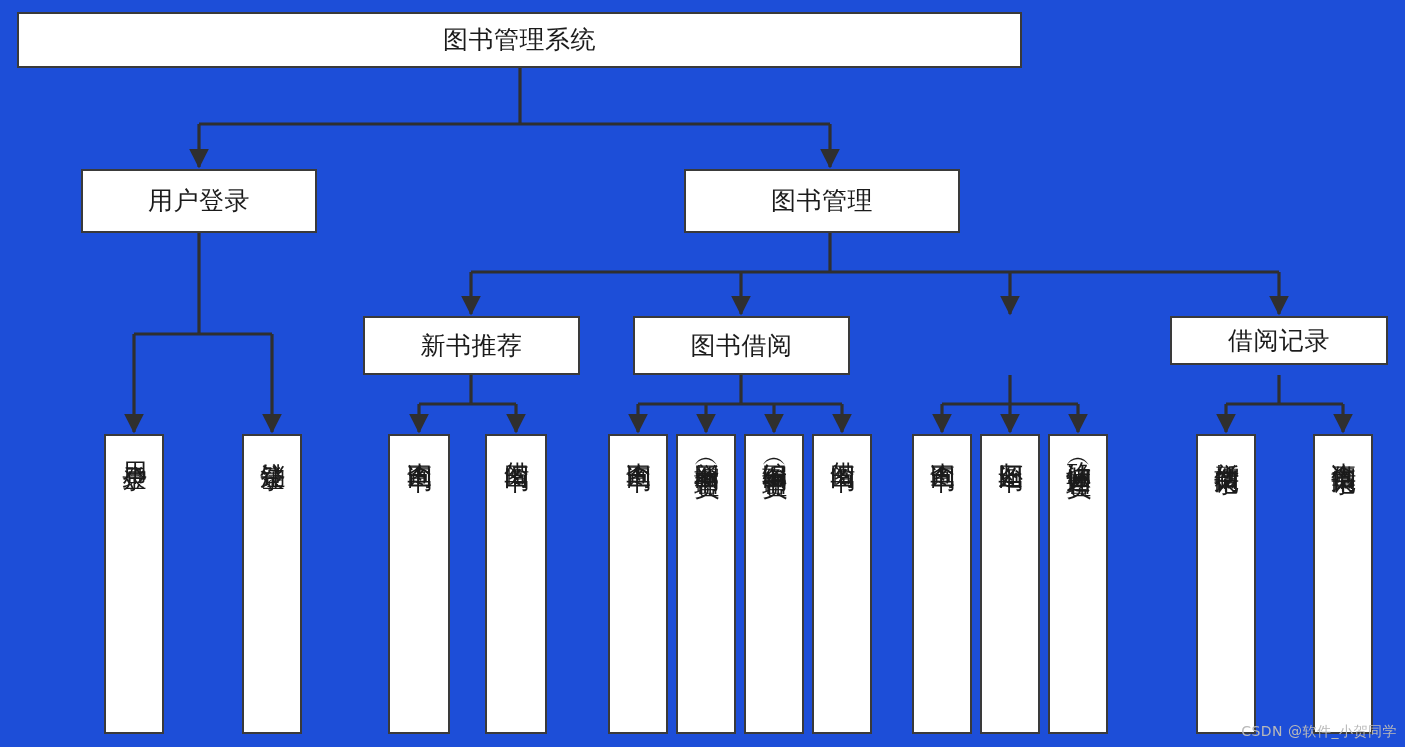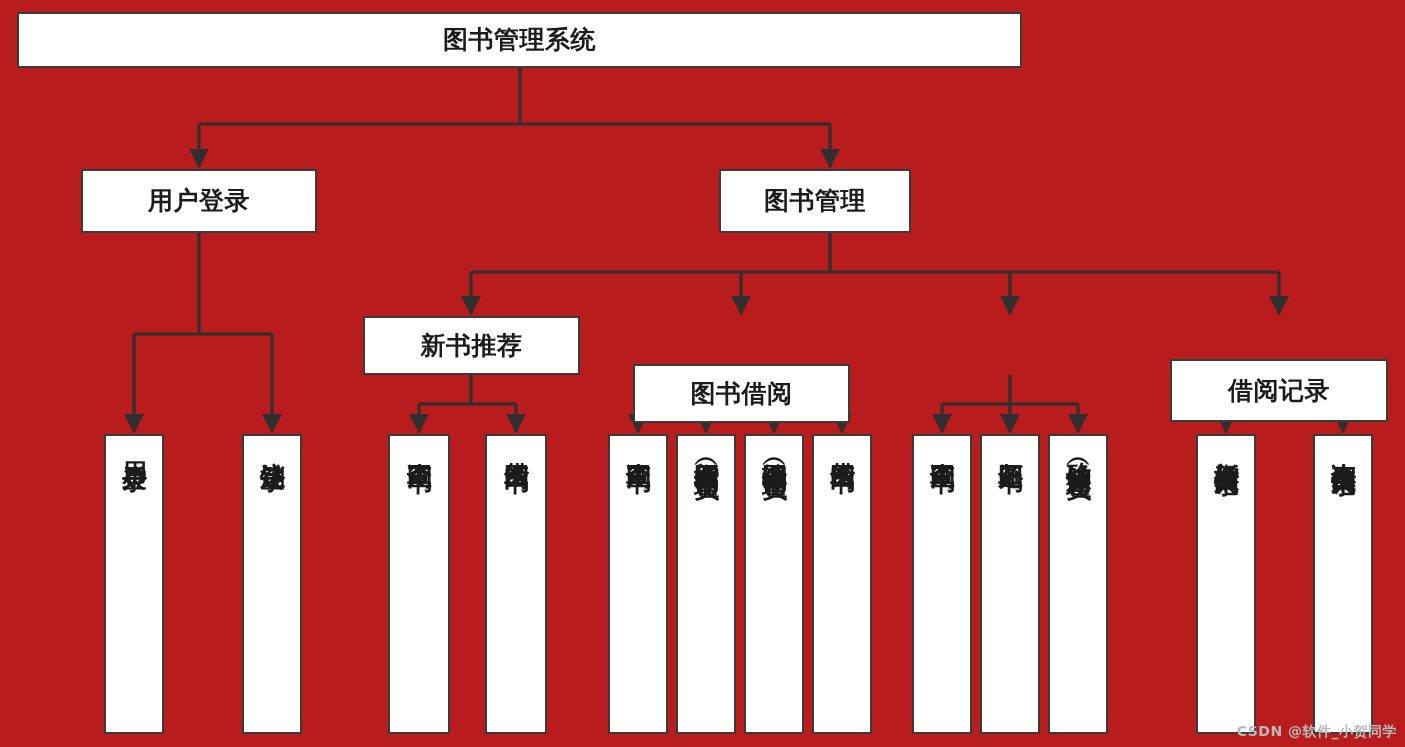--- a/index.html
+++ b/index.html
@@ -8,23 +8,22 @@
     padding: 0;
     background: #ffffff;
   }
   body {
     font-family: "DejaVu Sans", "Liberation Sans", sans-serif;
   }
   #canvas {
     position: relative;
     width: 1405px;
     height: 747px;
-    background: #b91c1c;
+    background: #1d4ed8;
     overflow: hidden;
-    font-weight: bold;
   }
   svg.edges {
     position: absolute;
     left: 0;
     top: 0;
     width: 1405px;
     height: 747px;
     pointer-events: none;
   }
   .node {
@@ -130,31 +129,31 @@
     </g>
   </svg>
 
   <div class="node horiz root" style="left:17px; top:12px; width:1005px; height:56px;">
     <span class="label">图书管理系统</span>
   </div>
 
   <div class="node horiz" style="left:81px; top:169px; width:236px; height:64px;">
     <span class="label">用户登录</span>
   </div>
-  <div class="node horiz" style="left:719px; top:169px; width:192px; height:64px;">
+  <div class="node horiz" style="left:684px; top:169px; width:276px; height:64px;">
     <span class="label">图书管理</span>
   </div>
 
   <div class="node horiz" style="left:363px; top:316px; width:217px; height:59px;">
     <span class="label">新书推荐</span>
   </div>
-  <div class="node horiz" style="left:633px; top:316px; width:217px; height:59px;margin-top:48px;">
+  <div class="node horiz" style="left:633px; top:316px; width:217px; height:59px;">
     <span class="label">图书借阅</span>
   </div>
-  <div class="node horiz" style="left:1170px; top:316px; width:218px; height:63px;margin-top:43px;">
+  <div class="node horiz" style="left:1170px; top:316px; width:218px; height:49px;">
     <span class="label">借阅记录</span>
   </div>
 
   <div class="node vert" style="left:104px; top:434px; width:60px; height:300px;">
     <span class="label">用户登录</span>
   </div>
   <div class="node vert" style="left:242px; top:434px; width:60px; height:300px;">
     <span class="label">注销登录</span>
   </div>
 

